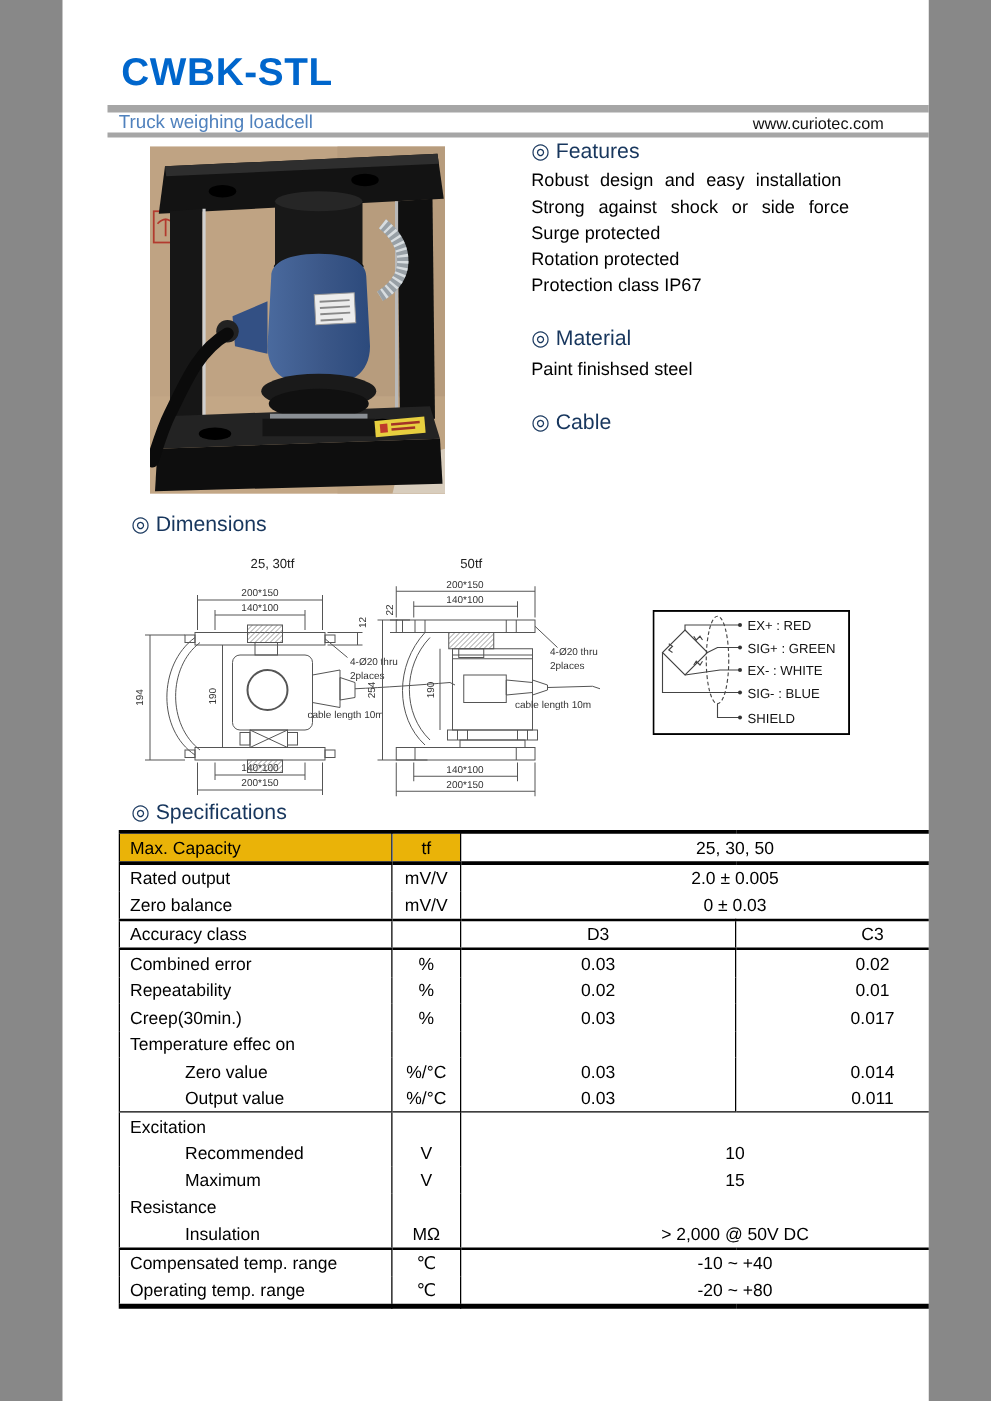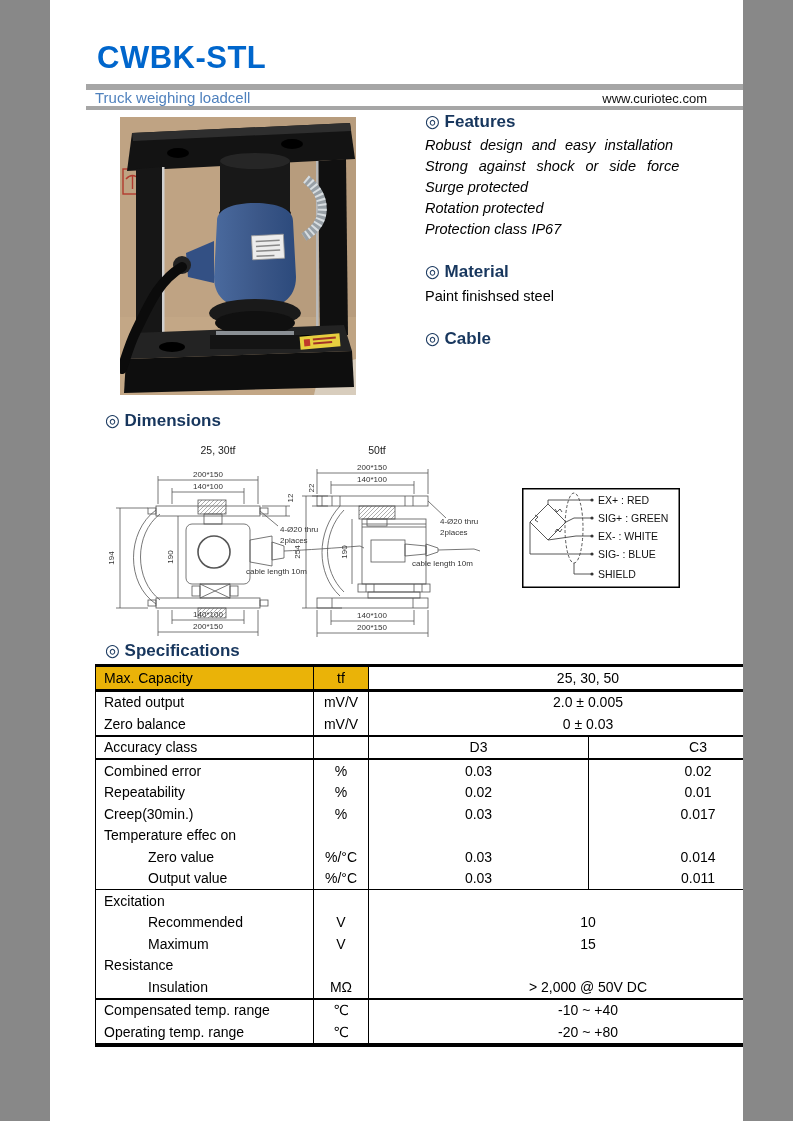--- a/index.html
+++ b/index.html
@@ -8,23 +8,23 @@
     font-family:"Liberation Sans","DejaVu Sans",sans-serif;color:#000;
     margin:0 auto;overflow:hidden;
   }
   .abs{position:absolute;}
   #title{left:47px;top:40px;font-size:31px;font-weight:bold;color:#0066cc;letter-spacing:0.5px;}
   .bar{left:36px;width:721px;background:#a6a6a6;}
   #bar1{top:84px;height:6px;}
   #bar2{top:106px;height:4px;}
   #subtitle{left:45px;top:89px;font-size:15px;color:#4f81bd;}
   #website{top:91px;right:36px;font-size:13px;color:#111;}
-  .sec-h{font-size:17px;font-weight:bold;color:#17365d;}
+  .sec-h{font-size:17px;font-weight:normal;color:#17365d;}
   #features-h{left:375px;top:111px;}
-  .feat{left:375px;font-size:14.5px;height:21px;font-style:italic;}
+  .feat{left:375px;font-size:14.5px;height:21px;}
   .feat0{top:137px;word-spacing:5px;}
   .feat1{top:158px;word-spacing:7px;}
   .feat2{top:179px;}
   .feat3{top:200px;}
   .feat4{top:221px;}
   #material-h{left:375px;top:261px;}
   #material-t{left:375px;top:288px;font-size:14.5px;}
   #cable-h{left:375px;top:328px;}
   #cable-t{left:375px;top:368px;font-size:14.5px;}
   #dim-h{left:55px;top:410px;}

